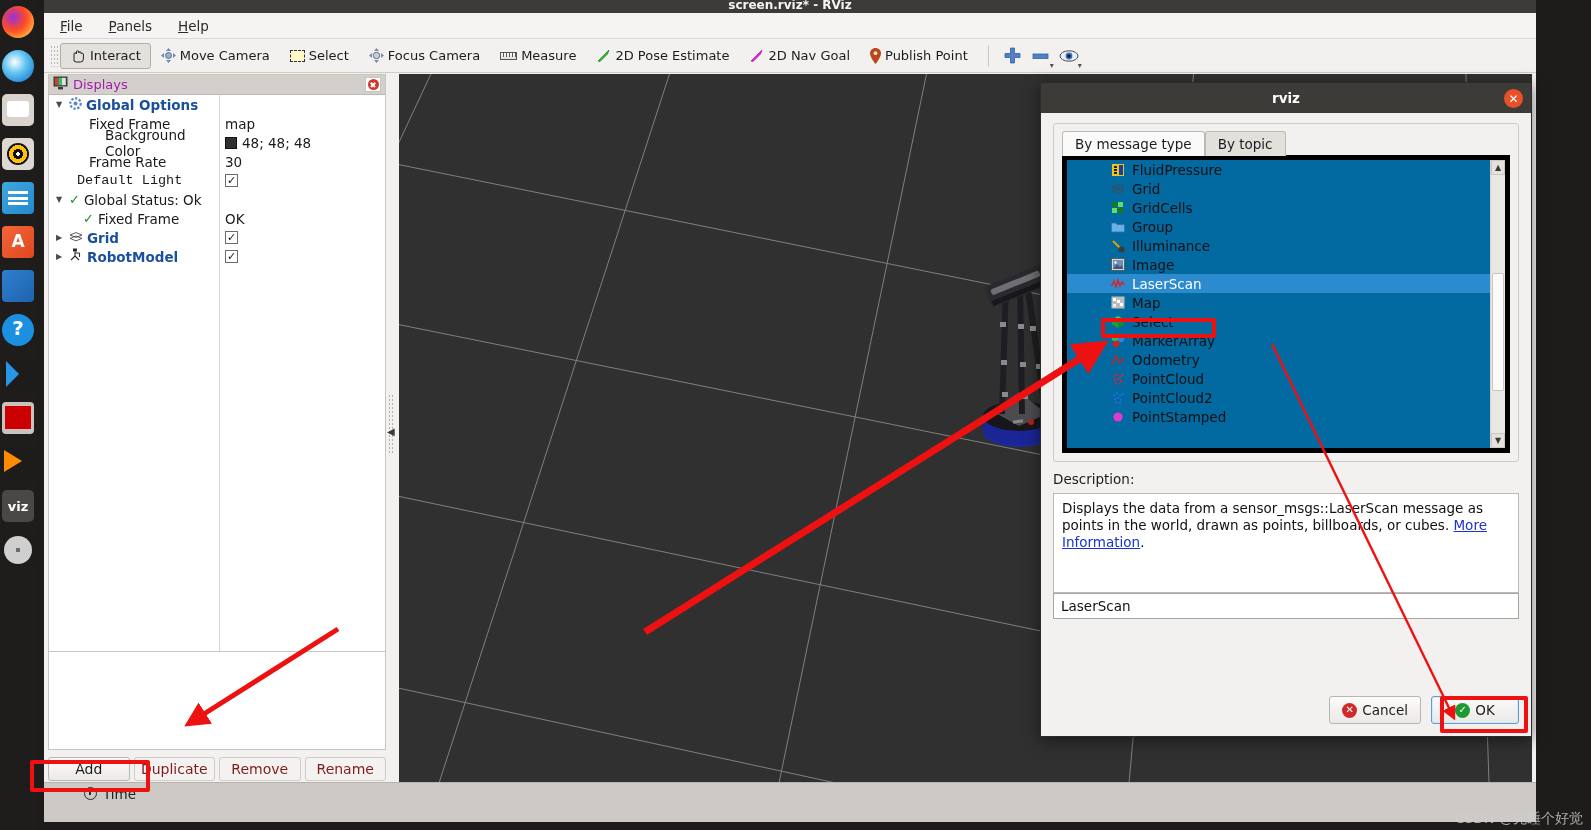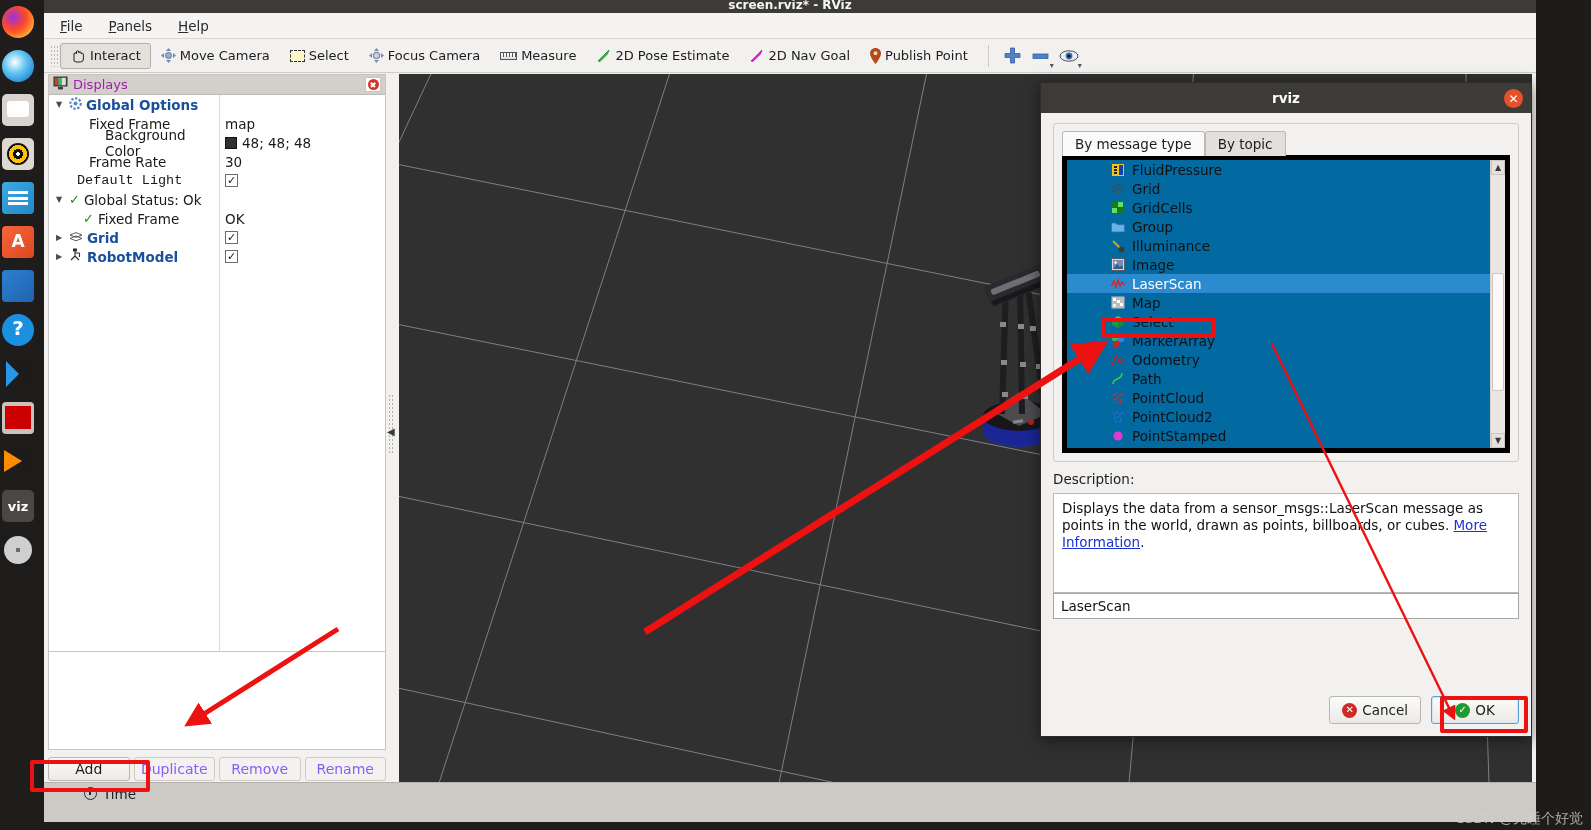--- a/index.html
+++ b/index.html
@@ -149,21 +149,21 @@
 
   .display-btns {
     position:absolute; left: 4px; top: 755px; width: 338px; height: 28px;
     display:flex; gap: 4px; align-items:center;
   }
   .dbtn {
     flex: 1; height: 24px; font-size: 14px; color: #1c1c1c;
     background: linear-gradient(#fbfbfa,#eceae7); border:1px solid #b9b5b0; border-radius:3px;
     display:flex; align-items:center; justify-content:center; cursor:default;
   }
-  .dbtn.disabled { color: #8b5cf6; background: #f3f2f0; border-color:#cfcbc6;text-align:center; }
+  .dbtn.disabled { color: #7f1d1d; background: #f3f2f0; border-color:#cfcbc6;text-align:center; }
 
   
   .splitter {
     position:absolute; left: 343px; top: 74px; width: 8px; height: 709px; background:#f2f1ef;
   }
   .splitter-handle { position:absolute; left:1px; top: 320px; width: 6px; height: 60px;
      background-image: radial-gradient(circle, #b2aea9 0.8px, transparent 0.8px);
      background-size: 3px 4px; }
   .splitter-arrow { position:absolute; left:0px; top:352px; font-size:10px; color:#3b3b3b; }
 
@@ -670,26 +670,20 @@
                 </svg></span>
             <span>MarkerArray</span>
           </div>
           <div class="type-item">
             <span class="type-ic"><svg width="14" height="12" viewBox="0 0 14 12">
                   <path d="M1 11 L5 2 L9 9 L13 4" fill="none" stroke="#d02020" stroke-width="1.4"></path>
                 </svg></span>
             <span>Odometry</span>
           </div>
           <div class="type-item">
-            <span class="type-ic"><svg width="14" height="13" viewBox="0 0 14 13">
-                  <path d="M2 12 C2 5, 11 9, 11 1" fill="none" stroke="#2fcf3f" stroke-width="1.6"></path>
-                </svg></span>
-            <span>Path</span>
-          </div>
-          <div class="type-item">
             <span class="type-ic"><svg width="14" height="14" viewBox="0 0 14 14">
                   <g fill="#e02828">
                     <circle cx="3" cy="4" r="1.1"></circle>
                     <circle cx="6" cy="2.5" r="1.1"></circle>
                     <circle cx="9" cy="4.5" r="1.1"></circle>
                     <circle cx="11.5" cy="3" r="1.1"></circle>
                     <circle cx="4" cy="8" r="1.1"></circle>
                     <circle cx="7" cy="7" r="1.1"></circle>
                     <circle cx="10" cy="9" r="1.1"></circle>
                     <circle cx="5" cy="11.5" r="1.1"></circle>

